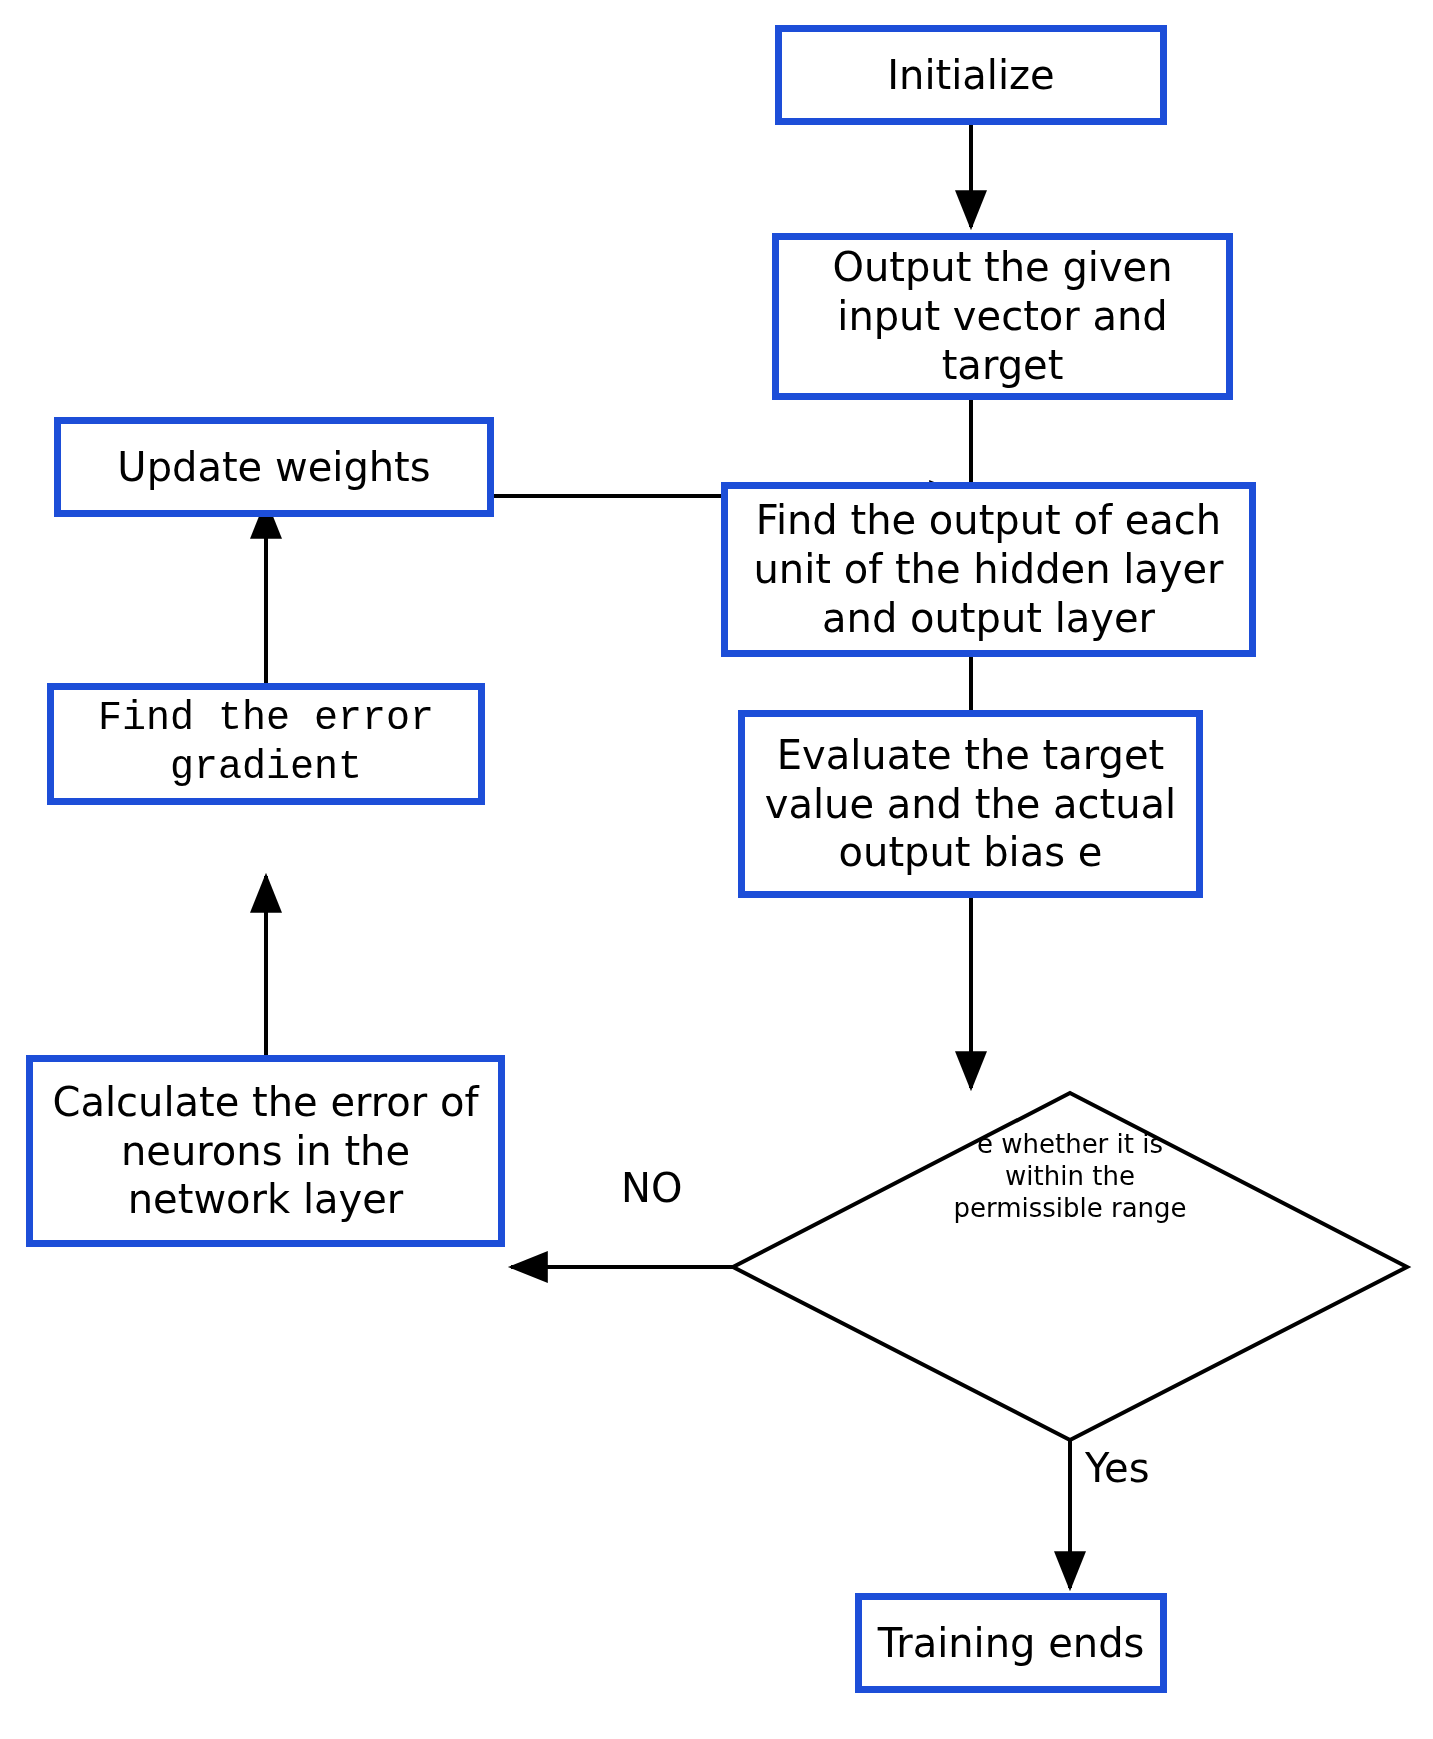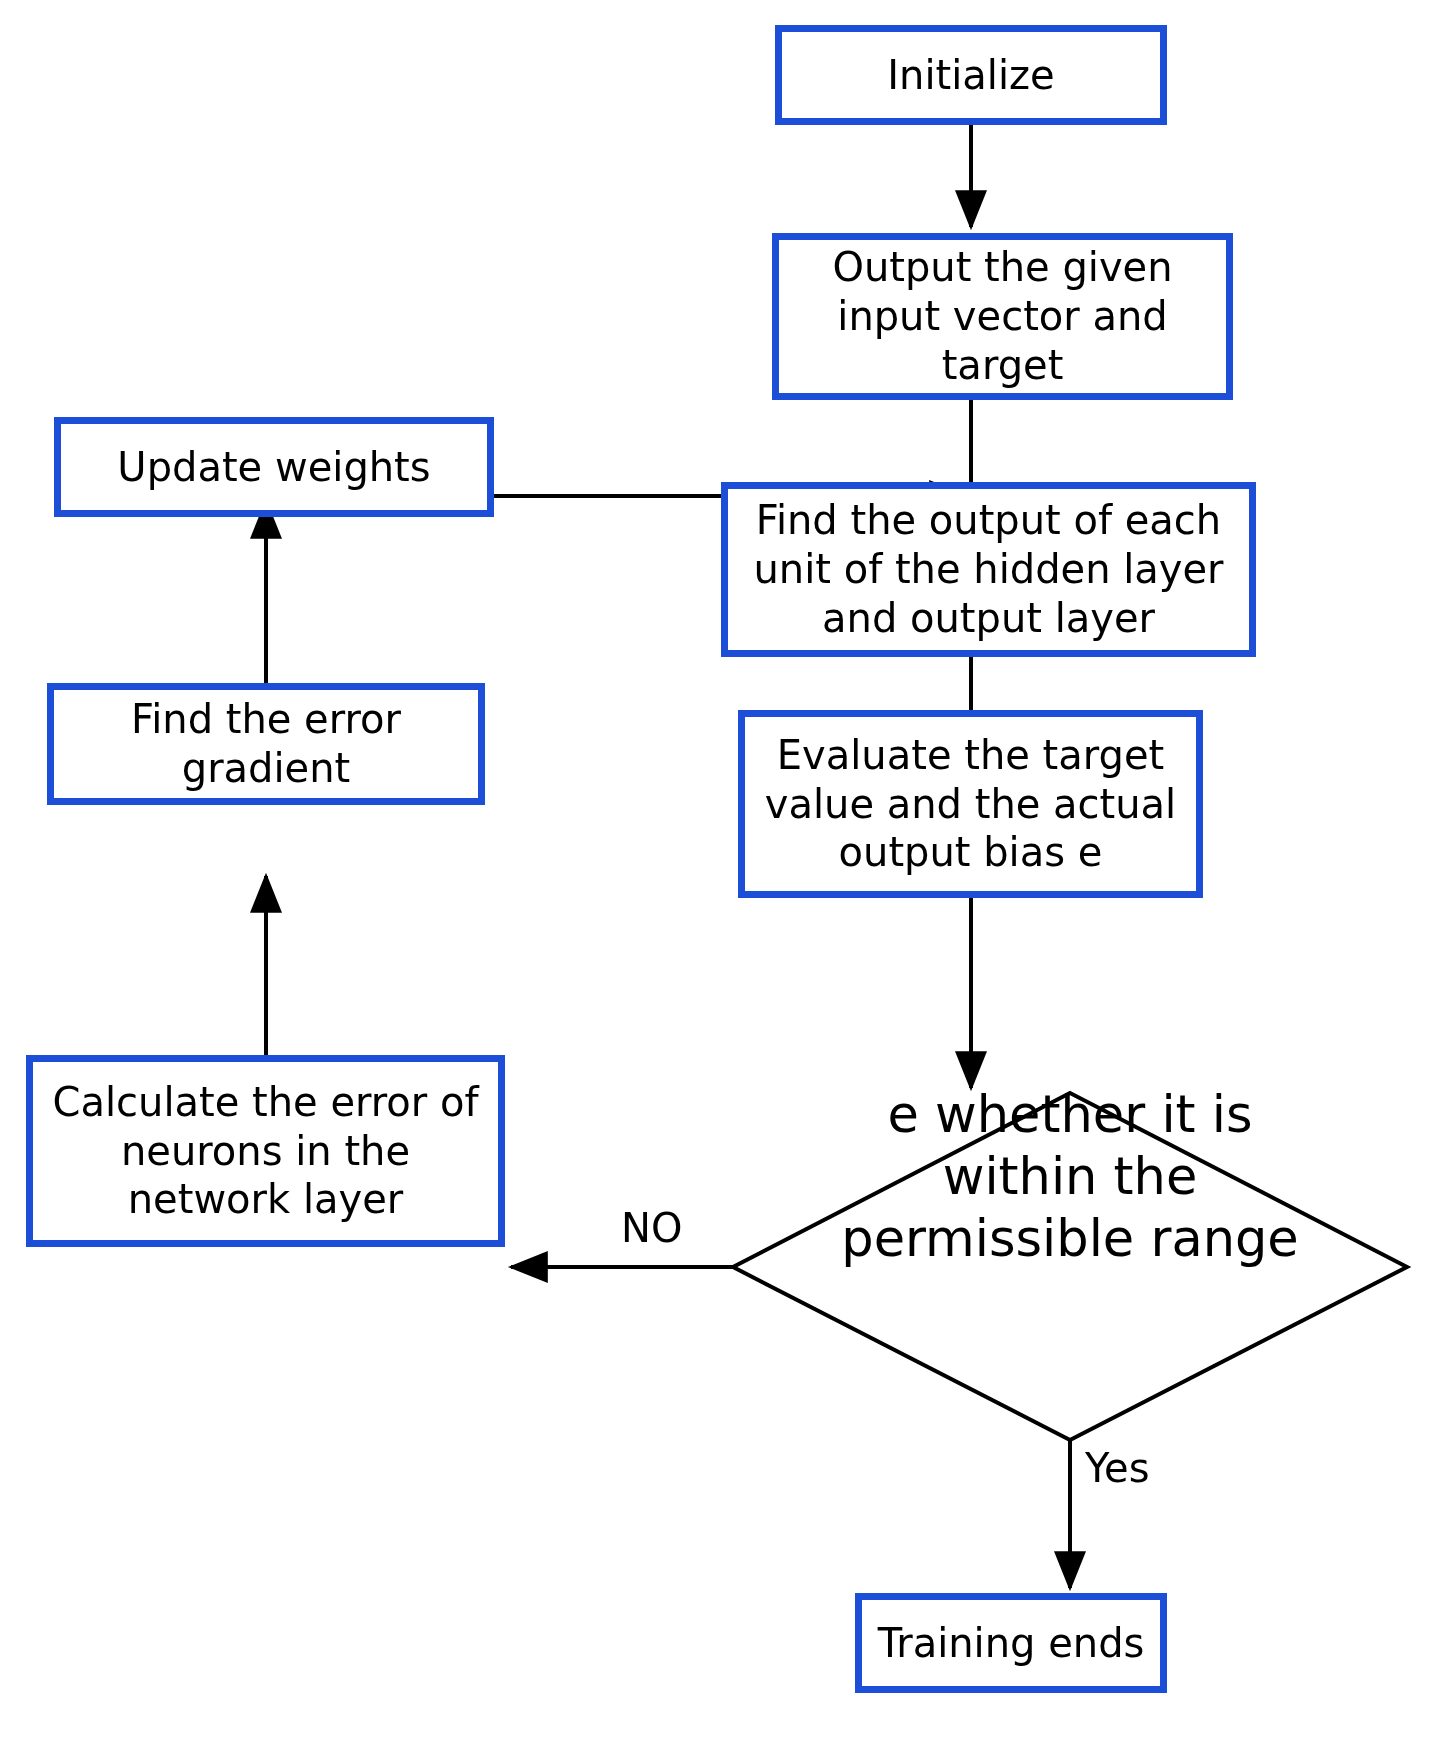--- a/index.html
+++ b/index.html
@@ -39,21 +39,21 @@
     white-space: pre-line;
   }
   .decision {
     position: absolute;
     display: flex;
     align-items: center;
     justify-content: center;
     text-align: center;
     color: #000000;
     line-height: 1.22;
-    font-size: 51px;
+    font-size: 26px;
     white-space: pre-line;
     background: transparent;
   }
   .edge-label {
     position: absolute;
     color: #000000;
     font-size: 40px;
     line-height: 1;
     white-space: nowrap;
   }
@@ -108,22 +108,22 @@
   <div class="decision" style="left:810px; top:1157px; width:520px; height:220px; transform:translateY(-90px);">e whether it is
 within the
 permissible range</div>
 
   <div class="node" style="left:855px; top:1593px; width:312px; height:100px;">Training ends</div>
 
   <div class="node" style="left:26px; top:1055px; width:479px; height:192px;">Calculate the error of
 neurons in the
 network layer</div>
 
-  <div class="node" style="left:47px; top:683px; width:438px; height:122px;">Find the error
+  <div class="node" style="left:47px; top:683px; width:438px; height:122px;font-family:Liberation Mono, monospace;">Find the error
 gradient</div>
 
   <div class="node" style="left:54px; top:397px; width:440px; height:100px;margin-top:20px;">Update weights</div>
 
-  <div class="edge-label" style="left:621px; top:1168px;margin-top:40px;">NO</div>
+  <div class="edge-label" style="left:621px; top:1168px;">NO</div>
 
   <div class="edge-label" style="left:1085px; top:1448px;">Yes</div>
 
 </div>
 
 </body></html>

